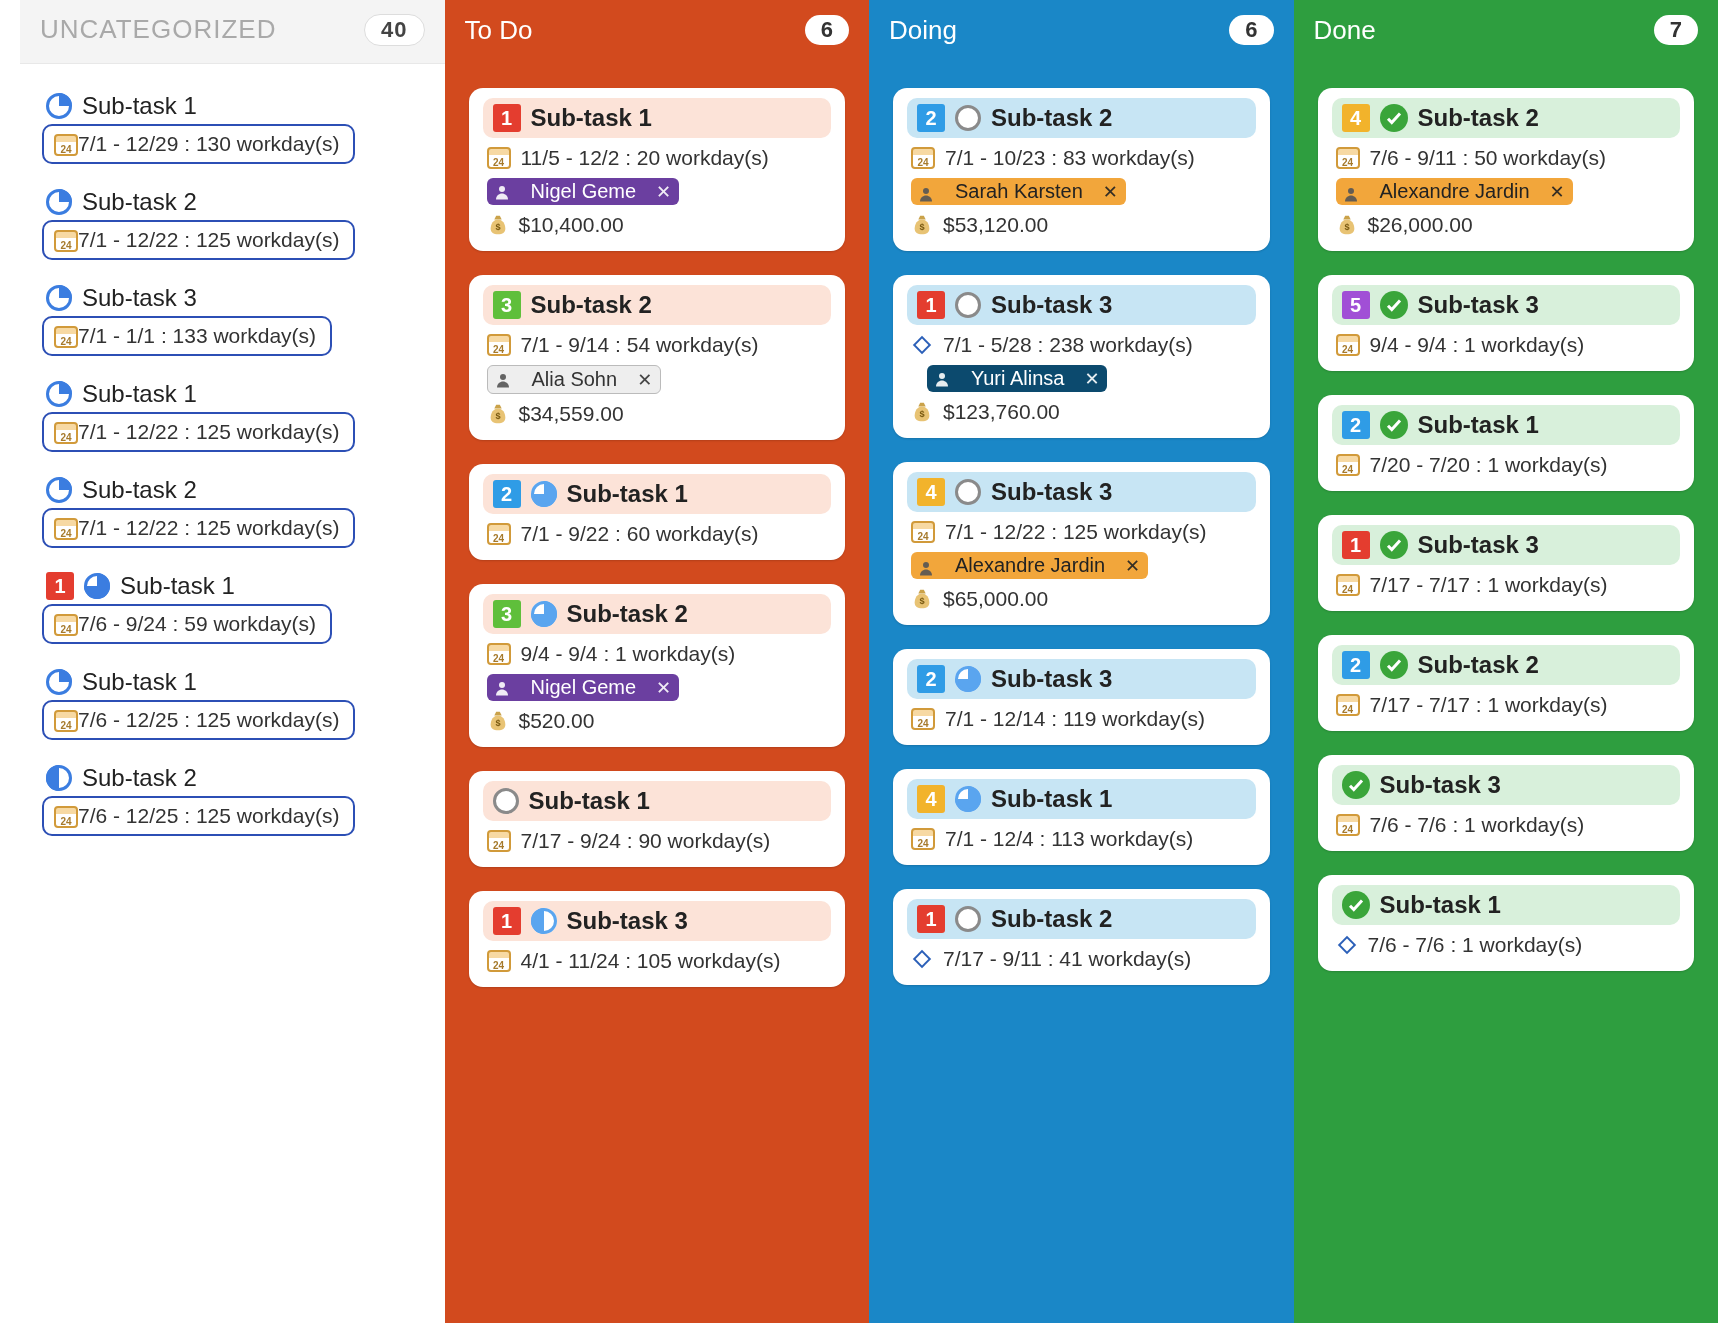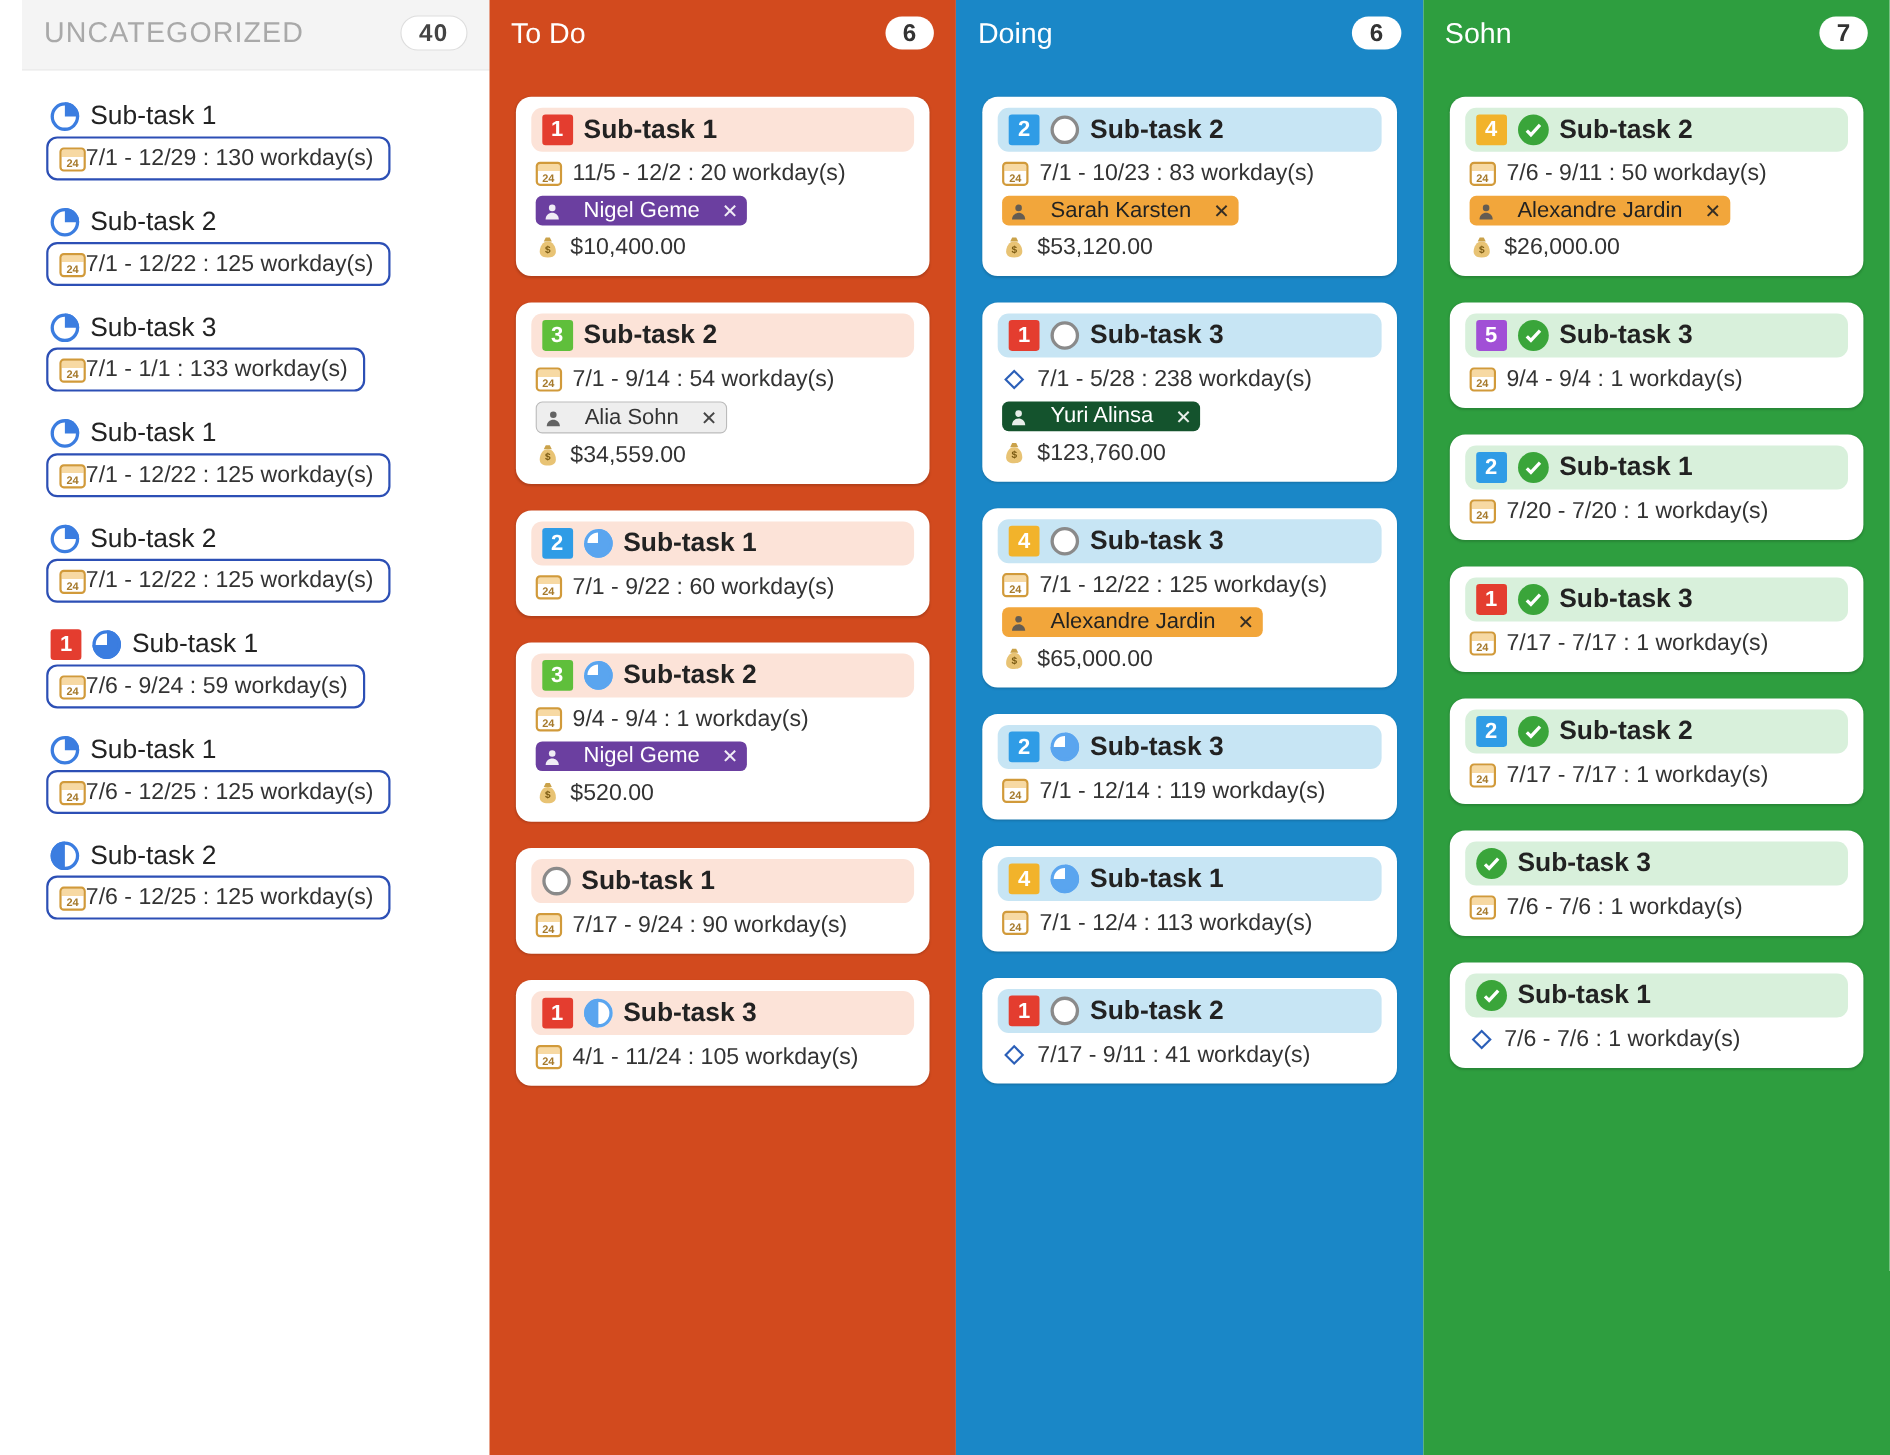--- a/index.html
+++ b/index.html
@@ -146,22 +146,22 @@
   .hdr-done{ background:#d8f0db;}
 
   
   .tag{
     display:inline-flex; align-items:center; gap:20px;
     border-radius:6px; padding:2px 8px 2px 6px;
     font-size:20px; color:#fff; width:fit-content;
   }
   .tag .x{ font-size:18px; opacity:.9;}
   .tag-purple{ background:#6b3fa0;}
-  .tag-orange{ background:#f2a63b; color:#222;}
-  .tag-green{ background:#14532d;}
+  .tag-orange{ background:#f2a63b; color:#222;align-items:flex-end;}
+  .tag-green{ background:#0c4a6e;margin-left:16px;}
   .tag-gray{ background:#eee; color:#333; border:1px solid #bbb;}
 
   
   .cal-icon{
     width:24px;height:22px;border:2px solid #d19a3a;border-radius:4px;
     background:linear-gradient(#f7d9a3 0 35%, #fff 35% 100%);
     position:relative; flex:0 0 auto;
   }
   .cal-icon::after{content:"24"; position:absolute; bottom:-1px; left:0; right:0;
     text-align:center; font-size:10px; color:#a67a2c; font-weight:700;}
@@ -589,21 +589,21 @@
               <span>7/17 - 9/11 : 41 workday(s)</span>
             </div>
 
       </div>
     </div>
       </div>
   </div>
 
   <div class="col" id="col-done" style="background: rgb(46, 158, 63);">
     <div class="col-header">
-      <span>Sohn</span>
+      <span>Done</span>
       <span class="count-pill">7</span>
     </div>
     <div class="col-body" id="done-body">
     <div class="card">
       <div class="hdr hdr-done">
         <span class="numbadge nb-gold">4</span>
             <span class="check-circle">
               <svg viewBox="0 0 24 24">
                 <polyline points="4,13 9,18 20,6"></polyline>
               </svg>

